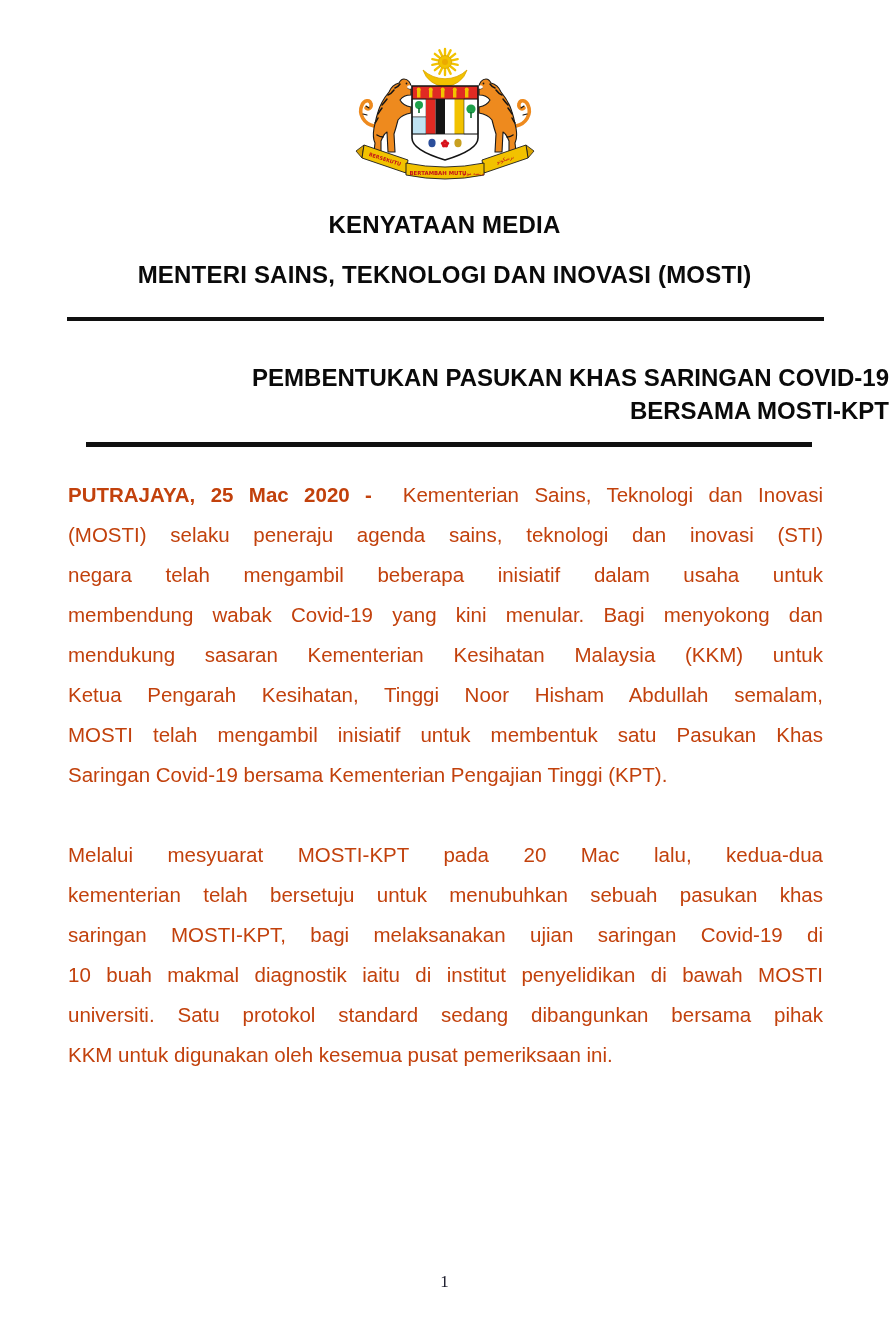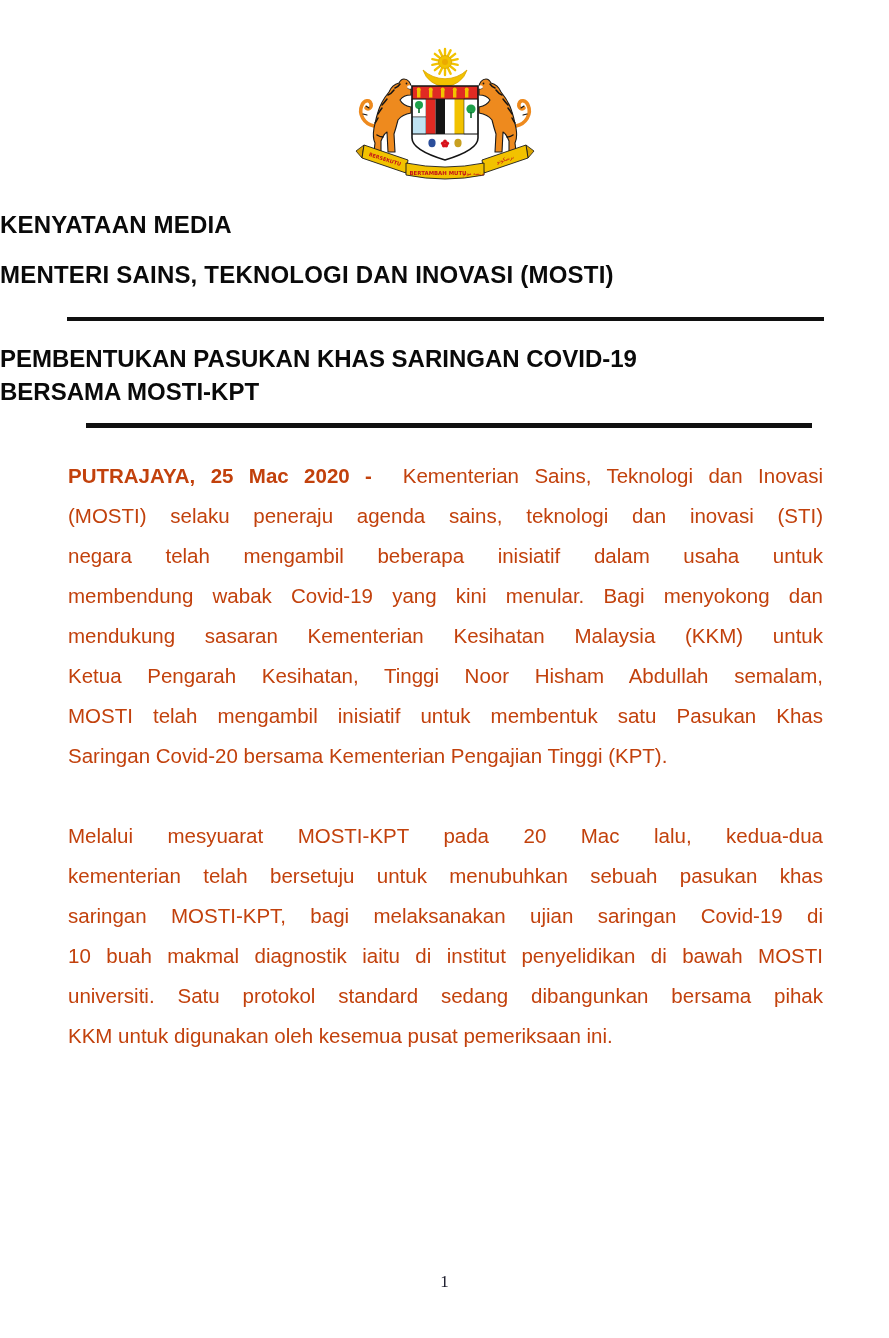--- a/index.html
+++ b/index.html
@@ -15,40 +15,41 @@
   }
   .crest-wrap {
     width: 190px;
     height: 152px;
     margin: 42px auto 0 auto;
   }
   .crest-wrap svg { display:block; width:190px; height:152px; }
   svg text { font-family: "DejaVu Sans", sans-serif; }
 
   .doc-title {
+    text-align: center;
     font-weight: 700;
     font-size: 24px;
     line-height: 30px;
     letter-spacing: 0.2px;
     color: #0a0a0a;
   }
   .doc-title.first { margin-top: 16px; }
   .doc-title.second { margin-top: 20px; }
 
   .rule {
     border: none;
     height: 0;
     border-top: 4px solid #101010;
   }
   .rule1 { margin: 27px 65px 0 67px; }
   .rule2 { margin: 15px 77px 0 86px; border-top-width: 5px; }
 
   .subject {
-    margin-top: 21px;
-    text-align: left;
+    margin-top: 40px;
+    text-align: right;
     font-weight: 700;
     font-size: 24px;
     line-height: 33px;
     color: #0a0a0a;
   }
 
   .doc-body {
     margin: 28px 66px 0 68px;   
     font-size: 20.5px;
     line-height: 40px;
@@ -210,21 +211,21 @@
 
   <div class="doc-body">
       <div class="paragraph">
         <div class="line"><b>PUTRAJAYA, 25 Mac 2020 -</b> &nbsp;Kementerian Sains, Teknologi dan Inovasi</div>
         <div class="line">(MOSTI) selaku peneraju agenda sains, teknologi dan inovasi (STI)</div>
         <div class="line">negara telah mengambil beberapa inisiatif dalam usaha untuk</div>
         <div class="line">membendung wabak Covid-19 yang kini menular. Bagi menyokong dan</div>
         <div class="line">mendukung sasaran Kementerian Kesihatan Malaysia (KKM) untuk</div>
         <div class="line">Ketua Pengarah Kesihatan, Tinggi Noor Hisham Abdullah semalam,</div>
         <div class="line">MOSTI telah mengambil inisiatif untuk membentuk satu Pasukan Khas</div>
-        <div class="line last">Saringan Covid-20 bersama Kementerian Pengajian Tinggi (KPT).</div>
+        <div class="line last">Saringan Covid-19 bersama Kementerian Pengajian Tinggi (KPT).</div>
       </div>
       <div class="paragraph">
         <div class="line">Melalui mesyuarat MOSTI-KPT pada 20 Mac lalu, kedua-dua</div>
         <div class="line">kementerian telah bersetuju untuk menubuhkan sebuah pasukan khas</div>
         <div class="line">saringan MOSTI-KPT, bagi melaksanakan ujian saringan Covid-19 di</div>
         <div class="line">10 buah makmal diagnostik iaitu di institut penyelidikan di bawah MOSTI</div>
         <div class="line">universiti. Satu protokol standard sedang dibangunkan bersama pihak</div>
         <div class="line last">KKM untuk digunakan oleh kesemua pusat pemeriksaan ini.</div>
       </div>
     </div>

